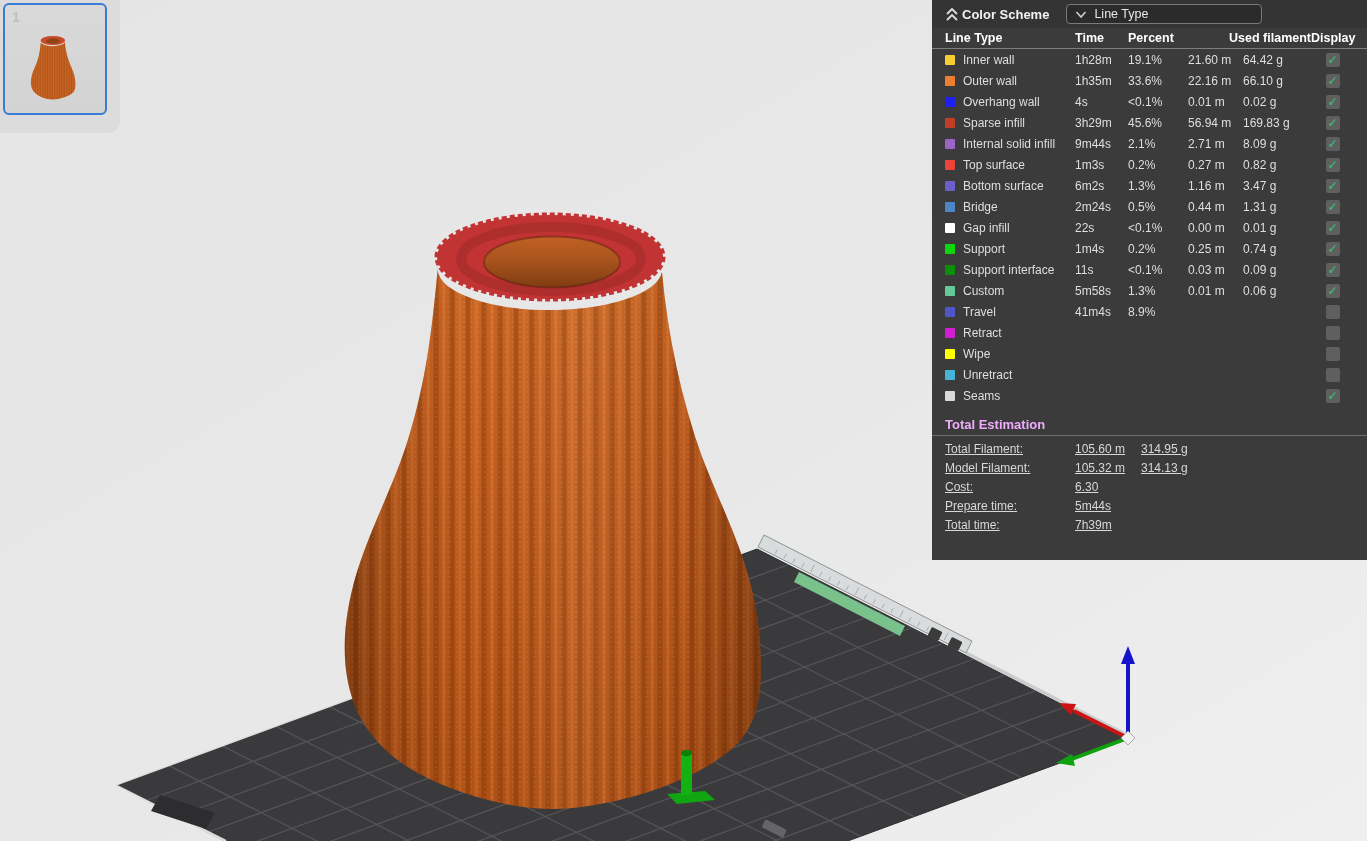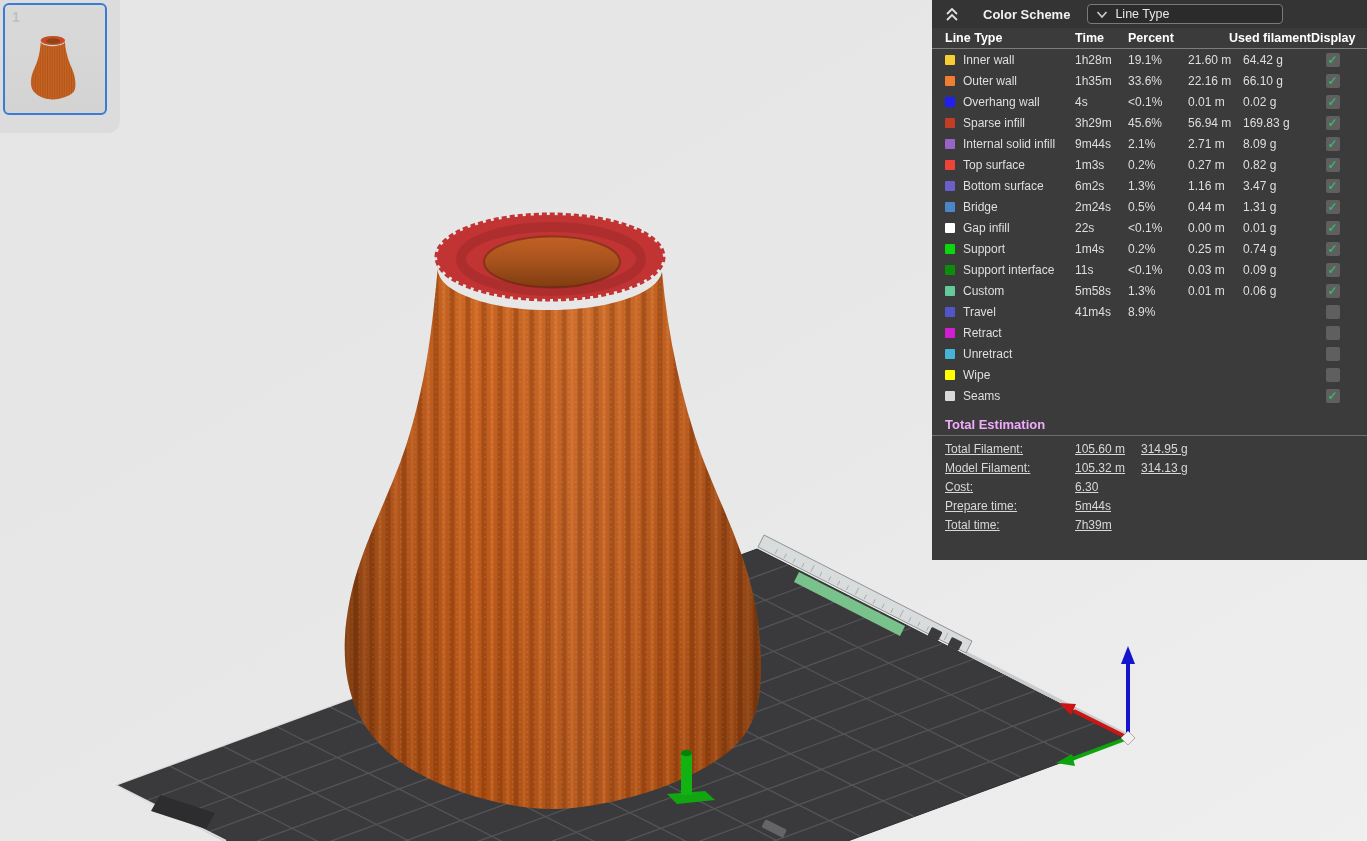--- a/index.html
+++ b/index.html
@@ -32,21 +32,21 @@
   .legend-panel{
     position:absolute;left:932px;top:0;width:435px;height:560px;
     background:#3b3b3b;color:#dfdfdf;font-size:12px;z-index:5;
     box-sizing:border-box;
   }
   .panel-topbar{
     height:28px;background:#343434;display:flex;align-items:center;
     padding:0 12px;box-sizing:border-box;
   }
   .collapse-btn{width:16px;height:16px;display:flex;align-items:center;justify-content:center;cursor:pointer;}
-  .panel-title{font-weight:bold;font-size:13px;color:#f2f2f2;margin-left:23px;white-space:nowrap;}
+  .panel-title{font-weight:bold;font-size:13px;color:#f2f2f2;margin-left:2px;white-space:nowrap;}
   .view-dropdown{
     margin-left:17px;width:196px;height:20px;background:#2b2b2b;
     border:1px solid #7a7a7a;border-radius:4px;display:flex;align-items:center;
     padding:0 8px;box-sizing:border-box;color:#e8e8e8;cursor:pointer;
   }
   .view-dropdown .dd-label{margin-left:7px;font-size:12.5px;}
 
   .lt-grid{
     display:grid;
     grid-template-columns:18px 112px 53px 60px 55px 68px 1fr;
@@ -368,31 +368,31 @@
       <div class="lt-grid lt-row">
         <span class="swatch" style="background: rgb(210, 30, 210);"></span>
         <span class="cell">Retract</span>
         <span class="cell"></span>
         <span class="cell"></span>
         <span class="cell"></span>
         <span class="cell"></span>
         <span class="checkbox"></span>
       </div>
       <div class="lt-grid lt-row">
+        <span class="swatch" style="background: rgb(255, 255, 0);"></span>
+        <span class="cell">Wipe</span>
+        <span class="cell"></span>
+        <span class="cell"></span>
+        <span class="cell"></span>
+        <span class="cell"></span>
+        <span class="checkbox"></span>
+      </div>
+      <div class="lt-grid lt-row">
         <span class="swatch" style="background: rgb(69, 180, 214);"></span>
         <span class="cell">Unretract</span>
-        <span class="cell"></span>
-        <span class="cell"></span>
-        <span class="cell"></span>
-        <span class="cell"></span>
-        <span class="checkbox"></span>
-      </div>
-      <div class="lt-grid lt-row">
-        <span class="swatch" style="background: rgb(255, 255, 0);"></span>
-        <span class="cell">Wipe</span>
         <span class="cell"></span>
         <span class="cell"></span>
         <span class="cell"></span>
         <span class="cell"></span>
         <span class="checkbox"></span>
       </div>
       <div class="lt-grid lt-row">
         <span class="swatch" style="background: rgb(217, 217, 217);"></span>
         <span class="cell">Seams</span>
         <span class="cell"></span>

